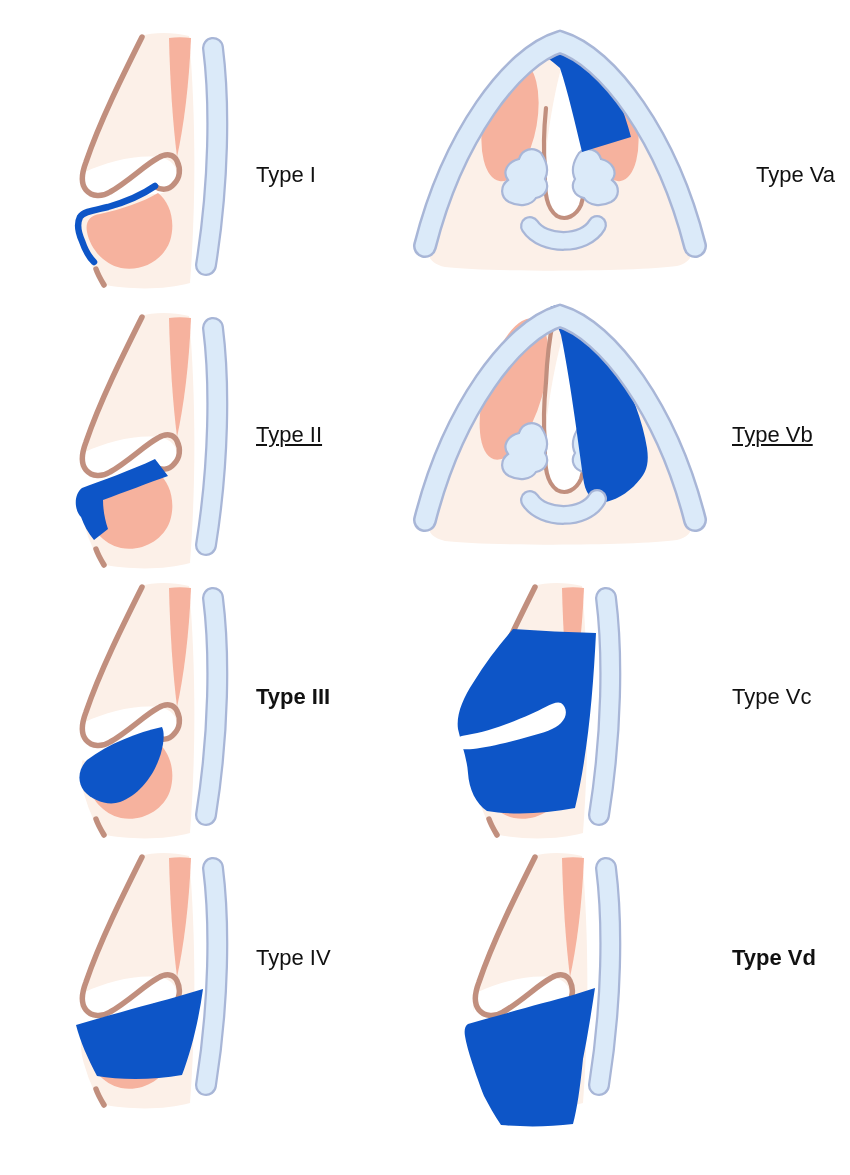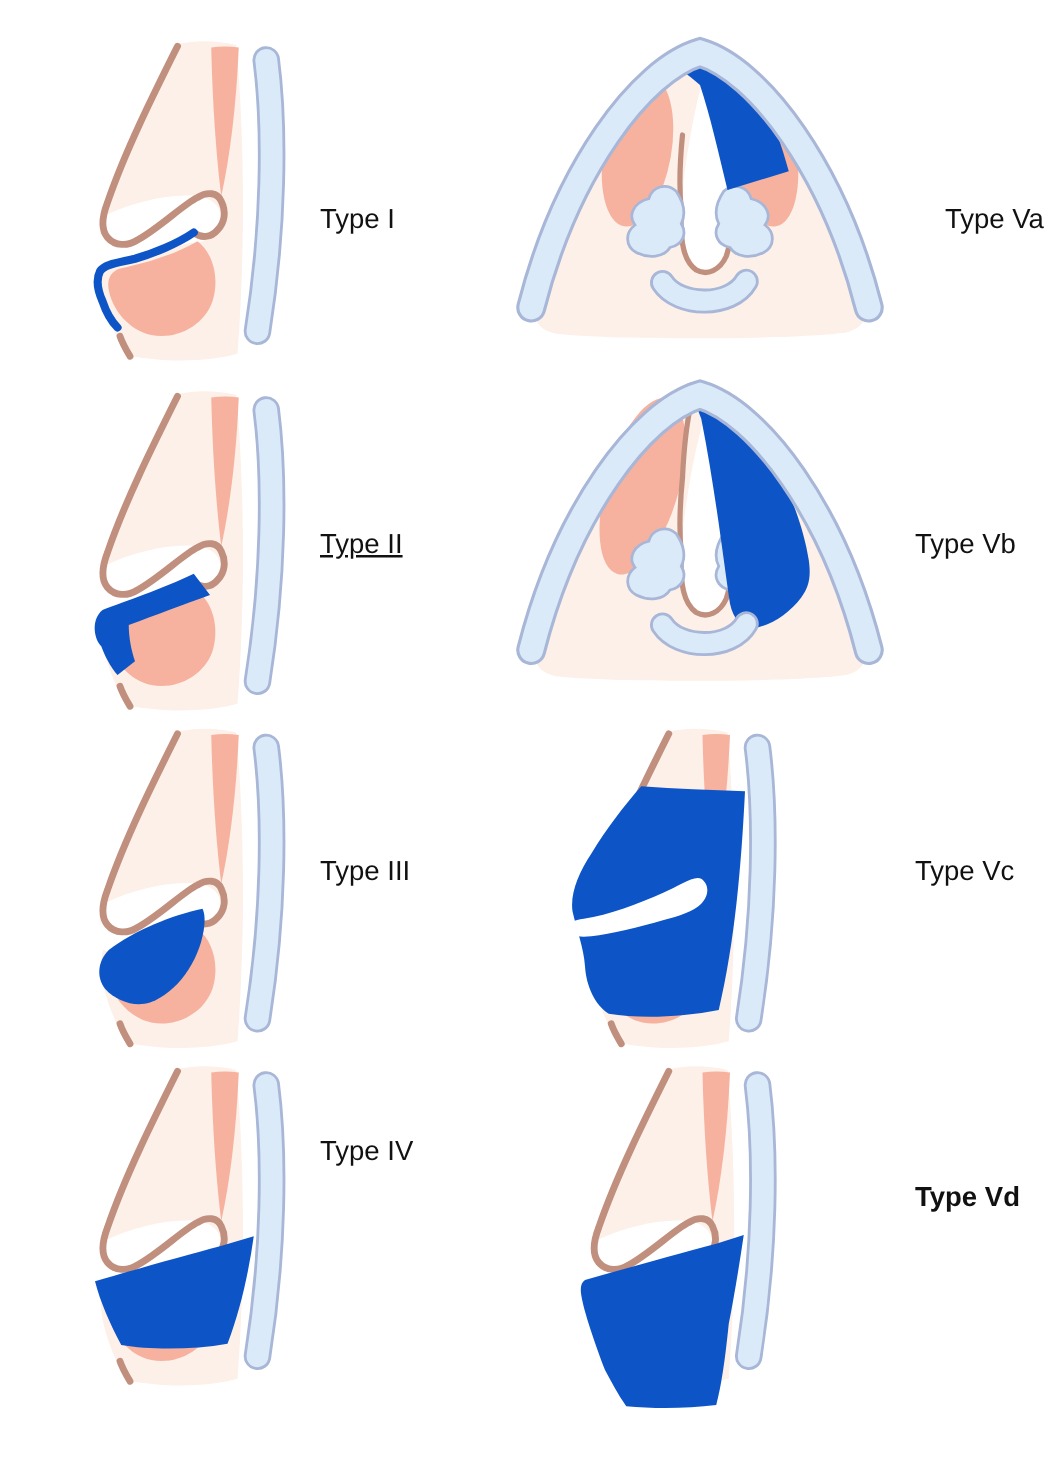--- a/index.html
+++ b/index.html
@@ -109,31 +109,31 @@
   <div class="label" style="left:256px;top:424px;text-decoration:underline;">Type II</div>
 
   <div class="fig" style="left:70px;top:583px;">
     <svg width="190" height="280" viewBox="0 0 190 280">
       <use href="#sv-under"></use>
       <path class="hl" d="M92,144 C68,149 38,161 17,177 C8,186 7,199 14,208 C23,218 38,223 50,219
            C72,211 89,186 93,161 C94,154 94,148 92,144 Z"></path>
       <use href="#sv-strip"></use>
     </svg>
   </div>
-  <div class="label" style="left:256px;top:686px;">Type III</div>
+  <div class="label" style="left:256px;top:686px;font-weight:bold;">Type III</div>
 
   <div class="fig" style="left:70px;top:853px;">
     <svg width="190" height="280" viewBox="0 0 190 280">
       <use href="#sv-under"></use>
       <path class="hl" d="M6,172 C40,162 80,151 106,144 L133,136 C129,165 122,196 112,222
            C84,227 50,227 27,223 C18,206 10,188 6,172 Z"></path>
       <use href="#sv-strip"></use>
     </svg>
   </div>
-  <div class="label" style="left:256px;top:910px;">Type IV</div>
+  <div class="label" style="left:256px;top:947px;">Type IV</div>
 
   <div class="fig" style="left:395px;top:16px;">
     <svg width="330" height="262" viewBox="0 0 330 262">
       <use href="#bv-under"></use>
       <ellipse class="cart" cx="115" cy="105" rx="27" ry="61" transform="rotate(10 115 105)"></ellipse>
       <ellipse class="cart" cx="215" cy="105" rx="27" ry="61" transform="rotate(-10 215 105)"></ellipse>
       <use href="#bv-mid"></use>
       <path class="hl" d="M137,31 C148,23 157,18 165,16 C180,23 194,35 206,50 C219,68 229,95 236,121
            L187,136 C180,107 173,76 165,52 C156,44 146,37 137,31 Z"></path>
       <use href="#bv-smile"></use>
@@ -148,21 +148,21 @@
       <ellipse class="cart" cx="119" cy="99" rx="29" ry="73" transform="rotate(16 119 99)"></ellipse>
       <use href="#bv-mid"></use>
       <path class="tan-line-thin" d="M158,32 C154,50 152,70 151,92"></path>
       <path class="hl" d="M155,17 C160,15 164,14 167,16 C185,26 205,48 221,74 C236,100 248,132 252,158
            C254,172 252,180 246,188 C237,200 224,209 211,212 C200,214 192,207 189,193
            C184,160 177,100 166,45 C162,34 158,25 155,17 Z"></path>
       <use href="#bv-smile"></use>
       <use href="#bv-band"></use>
     </svg>
   </div>
-  <div class="label" style="left:732px;top:424px;">Type Vb</div>
+  <div class="label" style="left:732px;top:424px;text-decoration:underline;">Type Vb</div>
 
   <div class="fig" style="left:463px;top:583px;">
     <svg width="190" height="280" viewBox="0 0 190 280">
       <use href="#sv-under"></use>
       <path class="hl" d="M50,46 C78,48 105,49 133,50 C130,110 125,170 112,225 C82,231 48,232 24,228
            C13,221 6,206 5,190 C4,175 -2,160 -5,146 C-7,132 0,115 10,100 C22,80 36,62 50,46 Z"></path>
       <path class="white" d="M98,120 C104,124 105,133 98,140 C92,146 80,150 68,153 C48,159 26,164 10,166
            C0,167 -8,166 -8,160 C-8,155 -4,153 4,152 C24,149 48,140 68,131 C80,126 92,117 98,120 Z"></path>
       <use href="#sv-strip"></use>
     </svg>

